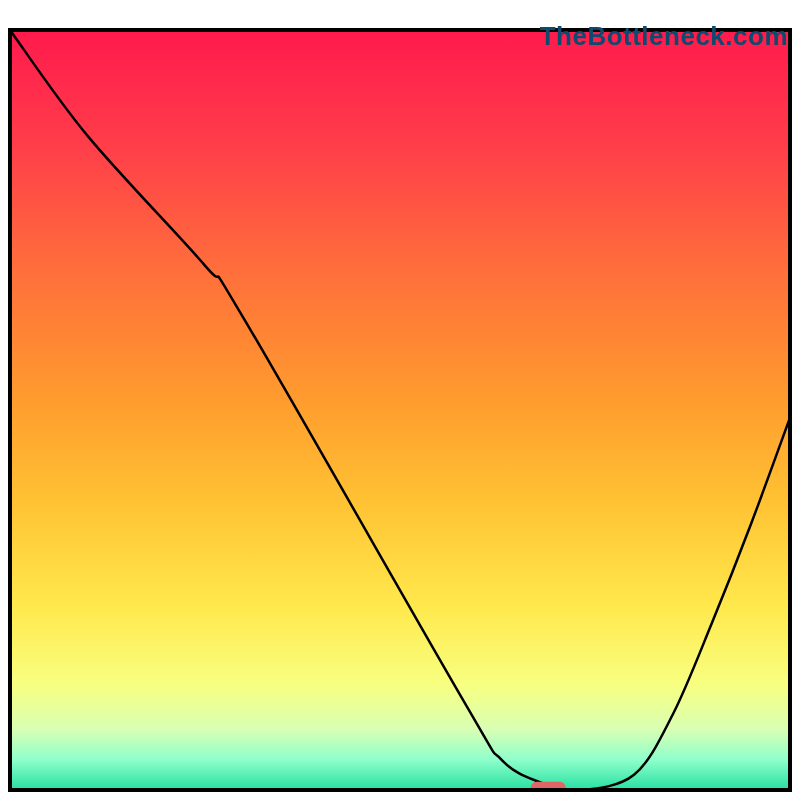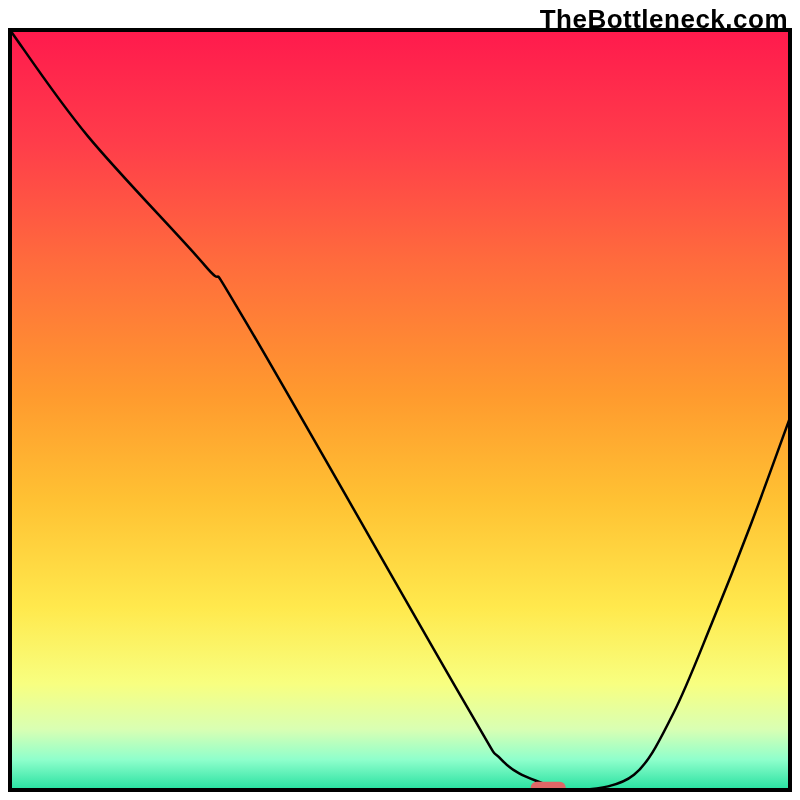--- a/index.html
+++ b/index.html
@@ -10,25 +10,25 @@
     background: #ffffff;
     font-family: Arial, Helvetica, sans-serif;
   }
   .container {
     position: relative;
     width: 800px;
     height: 800px;
   }
   .watermark {
     position: absolute;
-    top: 4px;
+    top: 21px;
     right: 12px;
     font-size: 26px;
     font-weight: 600;
-    color: #000000;
+    color: #0c4a6e;
     letter-spacing: 0.5px;
     z-index: 5;
   }
   svg.chart {
     position: absolute;
     top: 0;
     left: 0;
     width: 800px;
     height: 800px;
   }

